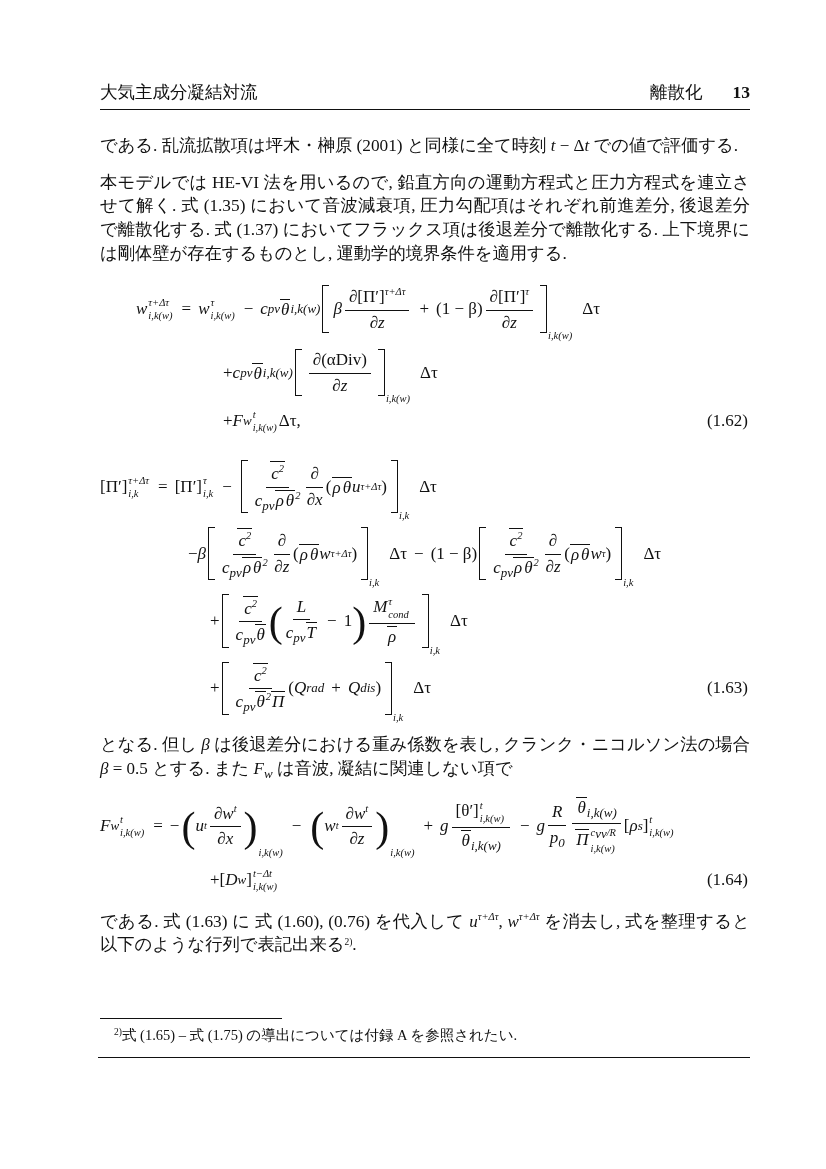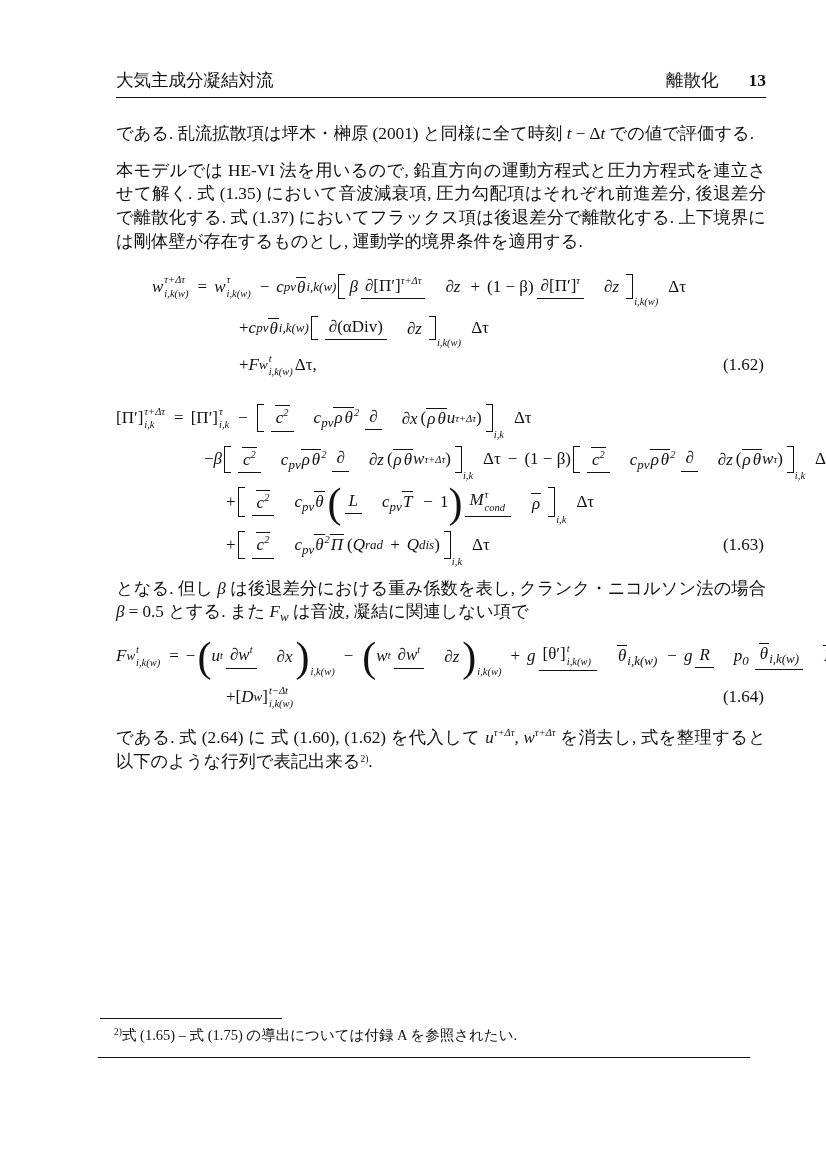--- a/index.html
+++ b/index.html
@@ -1,18 +1,18 @@
 <!DOCTYPE html>
 <html><head>
 <meta charset="utf-8">
 <style>
   html,body{margin:0;padding:0;background:#ffffff;}
   .page{position:relative;width:826px;height:1169px;background:#fff;color:#111;
         font-family:"Liberation Serif","DejaVu Serif",serif;overflow:hidden;}
-  .content{position:absolute;left:100px;top:68px;width:650px;margin-left:16px;}
+  .content{position:absolute;left:100px;top:80px;width:650px;}
 
   
   .hdr{display:flex;justify-content:space-between;align-items:baseline;
        border-bottom:1.5px solid #111;padding-bottom:5px;font-size:17.5px;}
   .hdr-r{display:flex;align-items:baseline;}
   .pgnum{font-weight:bold;margin-left:30px;}
 
   
   .jp{font-size:17.3px;line-height:1.37;text-align:justify;}
   .h-gothic{font-family:"Liberation Sans","DejaVu Sans",sans-serif;
@@ -26,22 +26,22 @@
   .op{margin:0 7px;}
   .mL{margin-left:8px;}
   .sb{font-size:13px;vertical-align:-4px;font-style:italic;}
   .sp{font-size:10.5px;vertical-align:7px;font-style:italic;}
   .ss{display:inline-flex;flex-direction:column;align-items:flex-start;
       vertical-align:middle;font-size:10.5px;line-height:1.25;margin:0 2px 0 1px;
       font-style:italic;}
   .ss .t{display:block;}
   .ss .b{display:block;}
   .ssin{font-size:13px;vertical-align:-2px;}
-  .fr{display:inline-flex;align-items:center;
-      vertical-align:middle;margin:0 3px;line-height:1.2;text-align:center;gap:20px;}
+  .fr{display:inline-flex;flex-direction:column;align-items:center;
+      vertical-align:middle;margin:0 3px;line-height:1.2;text-align:center;}
   .fn{border-bottom:1.3px solid #111;padding:1px 4px 2px;}
   .fd{padding-top:2px;}
   .ov{display:inline-block;border-top:1.3px solid #111;padding:1px 1px 0;
       line-height:1.05;font-style:italic;}
   .grp{display:inline-flex;align-items:center;vertical-align:middle;margin:0 2px;}
   .bl{align-self:stretch;width:6px;border:1.7px solid #111;border-right:none;margin-right:4px;}
   .br{align-self:stretch;width:6px;border:1.7px solid #111;border-left:none;margin-left:4px;}
   .gsub{font-size:10.5px;align-self:flex-end;transform:translateY(8px);
         font-style:italic;margin-left:1px;}
   .p2{font-size:42px;line-height:0;position:relative;top:1px;font-weight:300;font-style:normal;}
@@ -357,21 +357,21 @@
           <span>]</span>
           <span class="ss">
             <span class="t">t−Δt</span>
             <span class="b">i,k(w)</span>
           </span>
         <span class="tag">(1.64)</span>
       </div>
     </div>
 
     <div class="jp mt16">
-      <span>である. 式 (2.64) に 式 (1.60), (1.62) を代入して </span><span class="m"><span class="v">u</span><span class="sp">τ+Δτ</span></span><span>, </span><span class="m"><span class="v">w</span><span class="sp">τ+Δτ</span></span><span> を消去し, 式を整理すると以下のような行列で表記出来る</span><span class="fnm">2)</span><span>.</span>
+      <span>である. 式 (1.63) に 式 (1.60), (0.76) を代入して </span><span class="m"><span class="v">u</span><span class="sp">τ+Δτ</span></span><span>, </span><span class="m"><span class="v">w</span><span class="sp">τ+Δτ</span></span><span> を消去し, 式を整理すると以下のような行列で表記出来る</span><span class="fnm">2)</span><span>.</span>
     </div>
 
   </div>
 
   <div class="fnrule"></div>
   <div class="fntext">
     <span style="padding-left:14px;"><span class="fnm">2)</span><span>式 (1.65) – 式 (1.75) の導出については付録 A を参照されたい.</span></span>
   </div>
 
   <div class="ftrule"></div>

